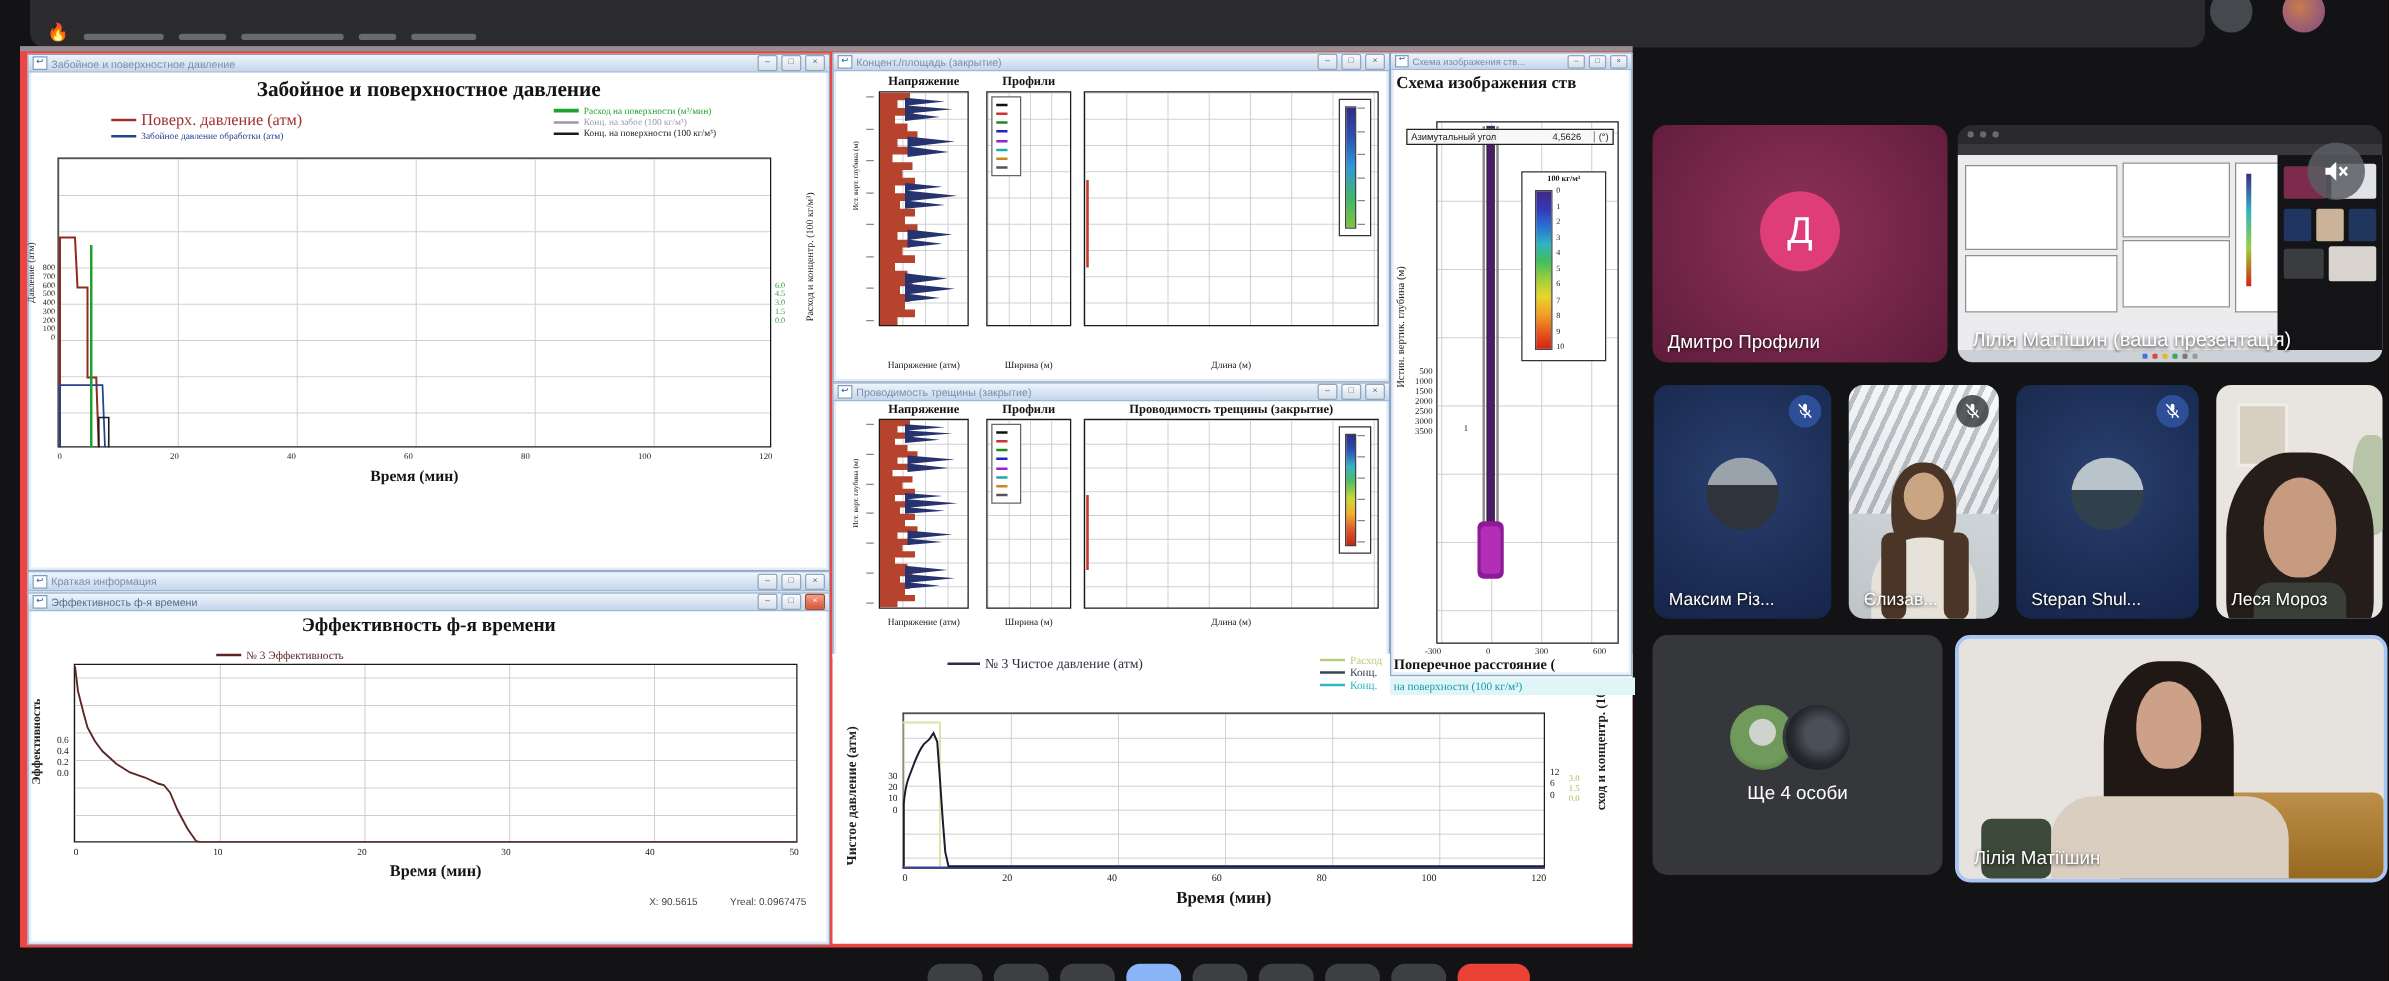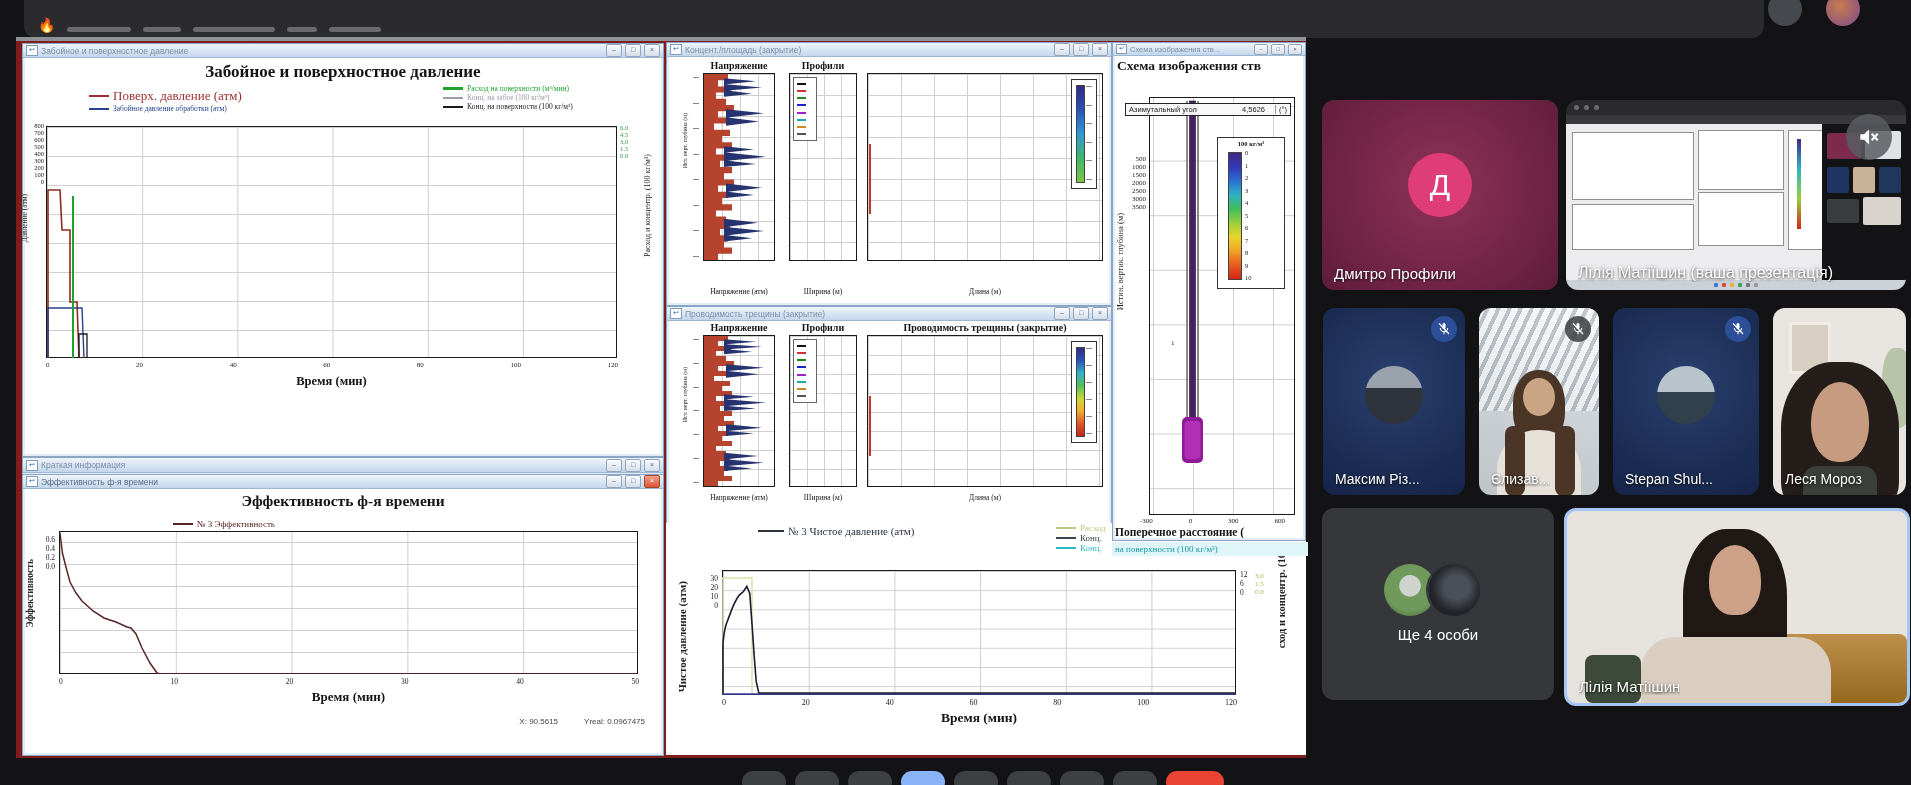--- a/index.html
+++ b/index.html
@@ -9,39 +9,39 @@
   .serif{font-family:"Liberation Serif","DejaVu Serif",serif;}
 
   
   .tab-pill{position:absolute;left:24px;top:-12px;width:1712px;height:44px;background:#2b2b2e;
             border-radius:12px;display:flex;align-items:flex-end;padding:0 14px 6px 14px;gap:12px;}
   .tab-fav{font-size:14px;line-height:14px;}
   .tab-dash{height:5px;border-radius:3px;background:#6a6a6e;display:inline-block;}
   .top-circle{position:absolute;top:-8px;width:34px;height:34px;border-radius:50%;}
 
   
-  .share{position:absolute;left:16px;top:37px;width:1290px;height:721px;background:#7f1d1d;}
+  .share{position:absolute;left:16px;top:37px;width:1290px;height:721px;background:#ef4444;}
   .share-topline{position:absolute;left:0;top:0;width:100%;height:4px;background:#8e9196;}
 
   .win{position:absolute;background:#fff;border:1px solid #8aa6c4;box-shadow:0 0 0 2px #e3edf8 inset;}
   .titlebar{position:absolute;left:0;top:0;right:0;height:14px;
             background:linear-gradient(#eef5fc,#c3d6ec);border-bottom:1px solid #9db8d4;
             display:flex;align-items:center;gap:3px;padding:0 3px;box-sizing:border-box;}
   .win-ico{width:10px;height:9px;background:#fff;border:1px solid #7f9db9;font-size:7px;line-height:8px;
            text-align:center;color:#2b5fb0;flex:0 0 auto;}
   .win-title{font-size:8.5px;color:#7d8ea6;flex:1;white-space:nowrap;overflow:hidden;}
   .win-btn{width:14px;height:11px;border:1px solid #93a5ba;border-radius:2px;flex:0 0 auto;
            background:linear-gradient(#fbfcfe,#d4dde9);font-size:7px;line-height:9px;text-align:center;color:#53627a;}
   .win-btn.red{background:linear-gradient(#f3a08b,#d85436);border-color:#a84426;color:#fff;}
 
   .plot{position:absolute;border:1.6px solid #1a1a1a;background-color:#fff;box-sizing:border-box;
         background-image:linear-gradient(#cfcfcf 1px,transparent 1px),
                          linear-gradient(90deg,#cfcfcf 1px,transparent 1px);}
   .chart-title{position:absolute;text-align:center;font-family:"Liberation Serif",serif;font-weight:bold;color:#141414;}
-  .vticks{position:absolute;display:flex;flex-direction:column;justify-content:flex-start;
+  .vticks{position:absolute;display:flex;flex-direction:column;justify-content:center;
           align-items:flex-end;font-family:"Liberation Serif",serif;color:#222;}
   .hticks{position:absolute;display:flex;justify-content:space-between;
           font-family:"Liberation Serif",serif;color:#222;}
   .vlabel{position:absolute;writing-mode:vertical-rl;transform:rotate(180deg);
           font-family:"Liberation Serif",serif;color:#222;white-space:nowrap;}
   .leg{display:flex;align-items:center;gap:4px;font-family:"Liberation Serif",serif;white-space:nowrap;}
   .leg .sw{width:20px;height:2px;flex:0 0 auto;}
   .xlabel{position:absolute;text-align:center;font-family:"Liberation Serif",serif;font-weight:bold;color:#141414;}
 
   .mini-leg{position:absolute;border:1px solid #666;background:#fff;display:flex;flex-direction:column;

